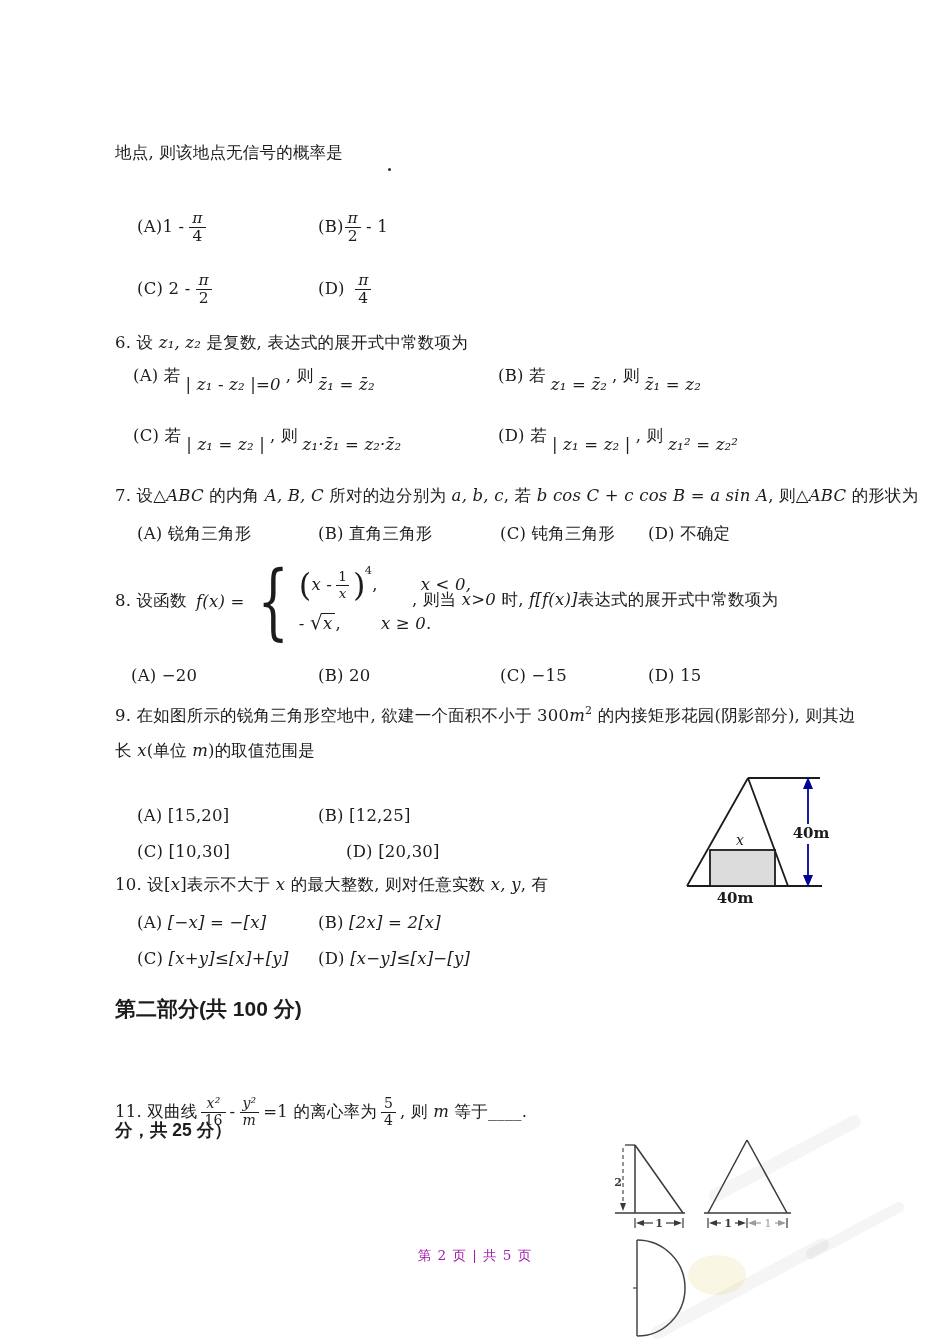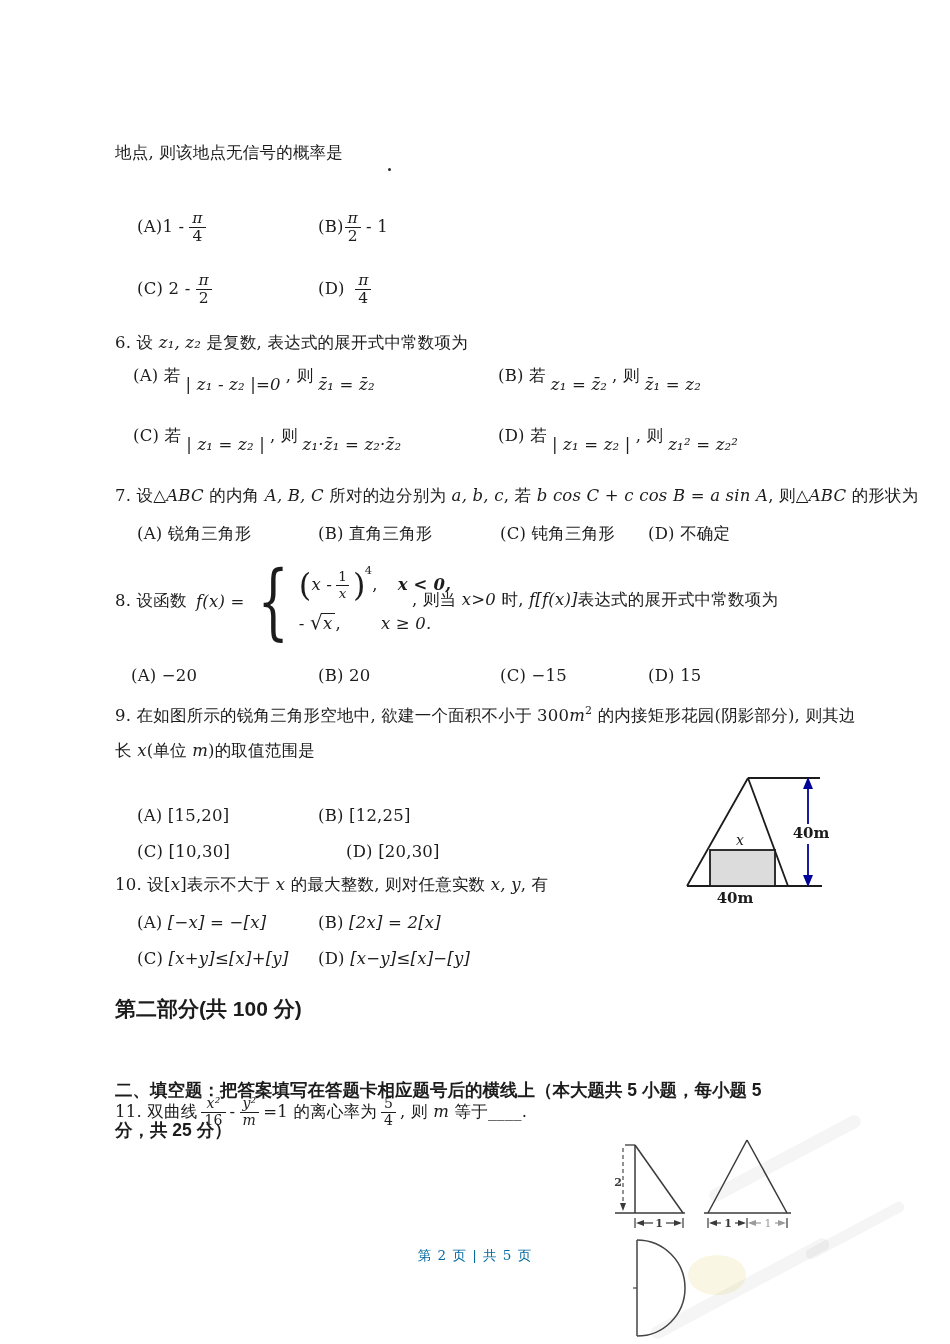--- a/index.html
+++ b/index.html
@@ -15,24 +15,24 @@
   .frac.sm{font-size:13.5px;margin:0 3px;}
   .frac.md{font-size:14px;margin:0 4px;}
   .low{position:relative;top:9px;margin:0 5px;}
   .bold-sans{font-family:"Liberation Sans","DejaVu Sans",sans-serif;font-weight:bold;}
   .brace{font-size:82px;font-weight:400;transform:scaleX(.6);line-height:78px;display:inline-block;margin:0 0 0 2px;}
   .cases{display:flex;flex-direction:column;gap:9px;}
   .bigp{font-size:32px;font-weight:300;vertical-align:middle;line-height:1;}
   .exp{font-size:11.5px;position:relative;top:-16px;margin-left:-1px;}
   .root{font-size:20px;}
   .rad{border-top:1.3px solid #1c1c1c;margin-left:-2px;padding:0 3px 0 2px;}
-  .cond{margin-left:20px;font-weight:bold;}
+  .cond{margin-left:43px;}
   .cond2{margin-left:40px;}
   .wm{position:absolute;background:rgba(120,120,120,.07);border-radius:8px;}
-  .footer{font-size:13.5px;color:#0369a1;letter-spacing:1px;}
+  .footer{font-size:13.5px;color:#a21caf;letter-spacing:1px;}
 </style>
 </head>
 <body>
 
 <div class="page">
 
   <div class="abs t" style="left:115px;top:143px;">地点, 则该地点无信号的概率是</div>
   <div class="abs" style="left:388px;top:168px;width:3px;height:3px;background:#2a2a2a;border-radius:50%;"></div>
 
   <div class="abs t" style="left:137px;top:210px;">
@@ -136,21 +136,20 @@
   <div class="abs t" style="left:115px;top:875px;">
     <span>10. 设[</span><span class="mi">x</span><span>]表示不大于 </span><span class="mi">x</span><span> 的最大整数, 则对任意实数 </span><span class="mi">x, y</span><span>, 有</span>
   </div>
   <div class="abs t" style="left:137px;top:913px;"><span>(A)</span> <span class="mi">[−x] = −[x]</span></div>
   <div class="abs t" style="left:318px;top:913px;"><span>(B)</span> <span class="mi">[2x] = 2[x]</span></div>
   <div class="abs t" style="left:137px;top:949px;"><span>(C)</span> <span class="mi">[x+y]≤[x]+[y]</span></div>
   <div class="abs t" style="left:318px;top:949px;"><span>(D)</span> <span class="mi">[x−y]≤[x]−[y]</span></div>
 
   <div class="abs bold-sans" style="left:115px;top:995px;width:735px;font-size:21px;">第二部分(共 100 分)</div>
 
-  <div class="abs bold-sans" style="left:115px;top:1078px;font-size:17.5px;">二、填空题：把答案填写在答题卡相应题号后的横线上（本大题共 5 小题，每小题 5</div>
   <div class="abs bold-sans" style="left:115px;top:1118px;font-size:17.5px;">分，共 25 分）</div>
 
   <div class="abs t" style="left:115px;top:1096px;">
     <span>11. 双曲线</span><span class="frac md">
         <span class="fn mi">x²</span>
         <span class="fd">16</span>
       </span><span>-</span><span class="frac md">
         <span class="fn mi">y²</span>
         <span class="fd mi">m</span>
       </span><span>=1</span> <span>的离心率为</span><span class="frac md">

